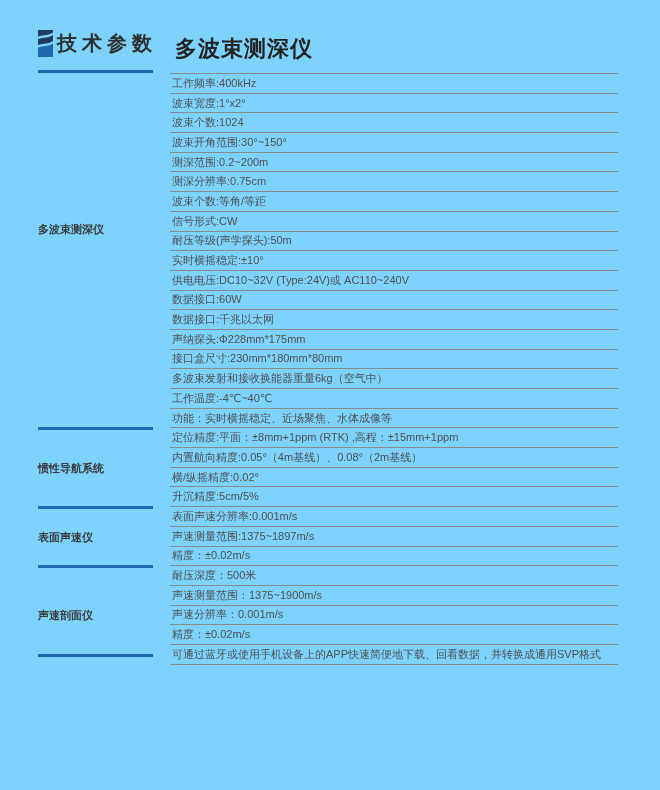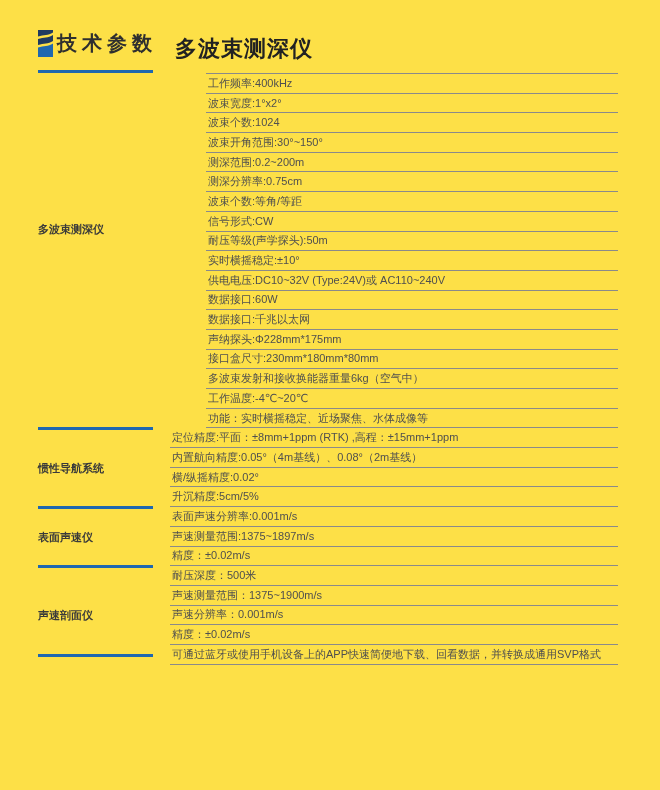--- a/index.html
+++ b/index.html
@@ -5,40 +5,40 @@
   :root{
     --accent:#1f68b0;
     --navy:#203b60;
     --sep:#8a8a8a;
     --row-text:#4f4f4f;
     --label-text:#3a3a3a;
     --heading-text:#2f2f2f;
   }
   html,body{margin:0;padding:0;background:#fff;}
   body{font-family:"Liberation Sans","DejaVu Sans",sans-serif;}
-  .page{position:relative;width:660px;height:790px;background:#fde047;overflow:hidden;}
+  .page{position:relative;width:660px;height:790px;background:#7dd3fc;overflow:hidden;}
 
   
   .brand{position:absolute;left:38px;top:30px;display:flex;align-items:center;}
   .brand-icon{display:block;width:15px;height:27px;}
   .brand-icon svg{display:block;}
   .brand-text{font-size:20px;font-weight:700;letter-spacing:5px;color:var(--heading-text);margin-left:4px;white-space:nowrap;}
   .brand-underline{position:absolute;left:38px;top:70px;width:115px;height:3px;background:var(--accent);}
   .page-title{position:absolute;left:175px;top:34px;margin:0;font-size:22px;font-weight:700;color:#222;letter-spacing:1px;white-space:nowrap;}
 
   
   .spec-table{position:absolute;left:0;top:73px;width:660px;}
   .group{display:flex;}
   .gleft{width:170px;flex:none;position:relative;}
   .glabel{position:absolute;left:38px;top:50%;transform:translateY(-50%);font-size:11px;font-weight:700;color:var(--label-text);white-space:nowrap;}
   .group-1 .glabel{top:44%;}
   .gline{position:absolute;left:38px;bottom:-2px;width:115px;height:3px;background:var(--accent);z-index:2;}
   .group-4 .gline{bottom:8px;}
   .gright{flex:1;margin-right:42px;}
-  .group-1 .gright{border-top:1px solid var(--sep);margin-left:36px;}
+  .group-1 .gright{border-top:1px solid var(--sep);}
   .srow{height:19.7px;box-sizing:border-box;border-bottom:1px solid var(--sep);display:flex;align-items:center;padding-left:2px;font-size:11px;color:var(--row-text);white-space:nowrap;overflow:hidden;}
 </style>
 </head>
 <body>
 
 <div class="page">
 
   <div class="brand">
     <span class="brand-icon">
       <svg width="15" height="27" viewBox="0 0 15 27" aria-hidden="true">
@@ -69,21 +69,21 @@
           <div class="srow">波束个数:等角/等距</div>
           <div class="srow">信号形式:CW</div>
           <div class="srow">耐压等级(声学探头):50m</div>
           <div class="srow">实时横摇稳定:±10°</div>
           <div class="srow">供电电压:DC10~32V (Type:24V)或 AC110~240V</div>
           <div class="srow">数据接口:60W</div>
           <div class="srow">数据接口:千兆以太网</div>
           <div class="srow">声纳探头:Φ228mm*175mm</div>
           <div class="srow">接口盒尺寸:230mm*180mm*80mm</div>
           <div class="srow">多波束发射和接收换能器重量6kg（空气中）</div>
-          <div class="srow">工作温度:-4℃~20℃</div>
+          <div class="srow">工作温度:-4℃~40℃</div>
           <div class="srow">功能：实时横摇稳定、近场聚焦、水体成像等</div>
         </div>
       </div>
       <div class="group group-2">
         <div class="gleft">
           <div class="glabel">惯性导航系统</div>
           <div class="gline"></div>
         </div>
         <div class="gright">
           <div class="srow">定位精度:平面：±8mm+1ppm (RTK) ,高程：±15mm+1ppm</div>

